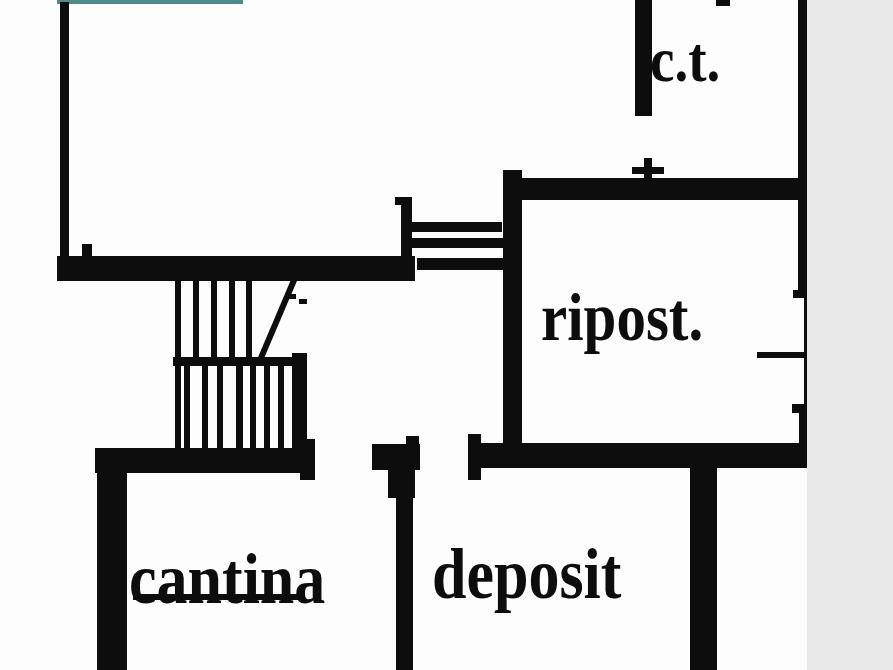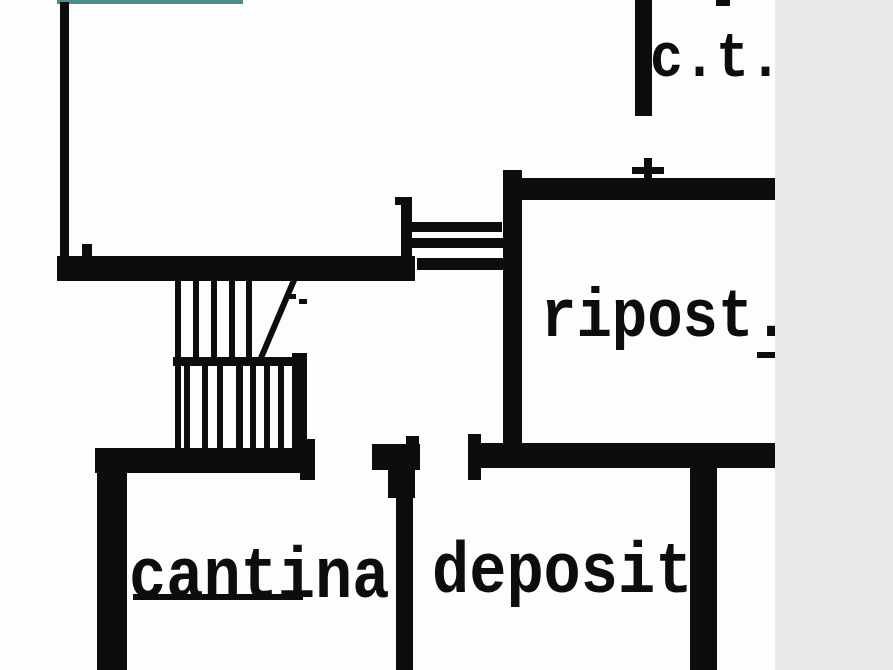--- a/index.html
+++ b/index.html
@@ -1,19 +1,20 @@
 <!DOCTYPE html>
 <html style="--wall: #0d0d0d; --paper: #fdfdfd; --accent: #4e8b8b;"><head>
 <meta charset="utf-8">
 <style>
   html,body{margin:0;padding:0;background:#e8e8e8;}
   #stage{
     position:relative;width:775px;height:670px;overflow:hidden;
     background:var(--paper,#fdfdfd);
-    font-family:Liberation Mono, monospace;
+    font-family:Liberation Serif, serif;
+    padding-left:32px;
   }
   .wall{position:absolute;background:var(--wall,#0d0d0d);}
   .accent{position:absolute;background:var(--accent,#4e8b8b);}
   .label{
     position:absolute;color:var(--wall,#0d0d0d);font-weight:700;
     line-height:1;white-space:nowrap;transform:scale(1,1.15);
     transform-origin:0 0;letter-spacing:0px;
   }
   .diag{position:absolute;background:var(--wall,#0d0d0d);transform-origin:0 0;}
 </style>

